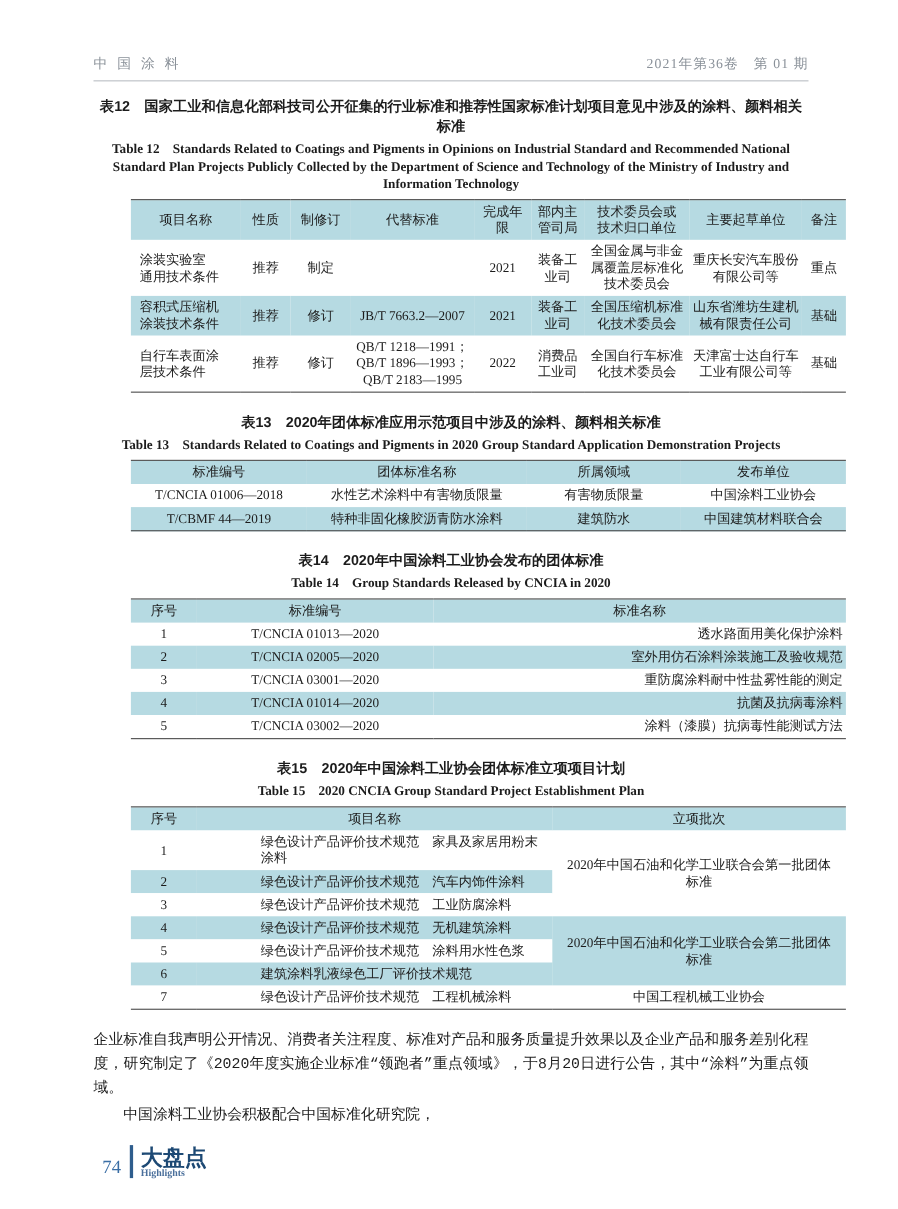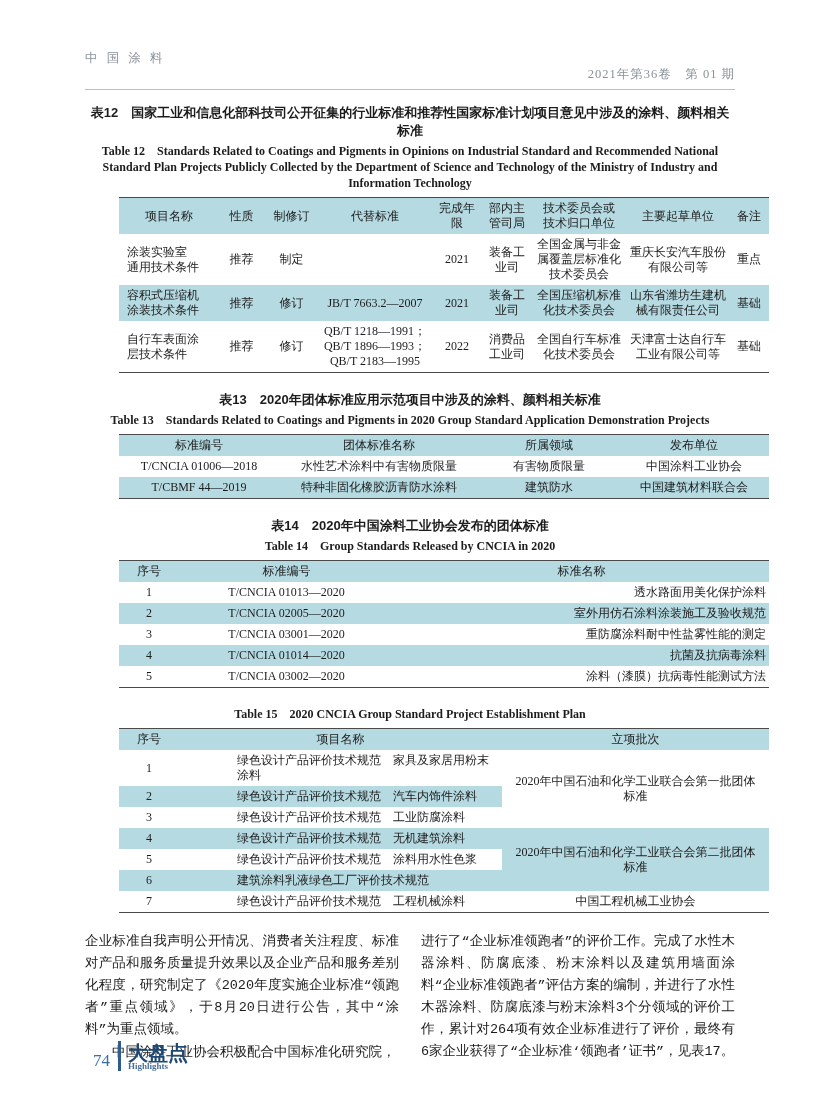--- a/index.html
+++ b/index.html
@@ -4,21 +4,21 @@
 <style>
   html,body{margin:0;padding:0;background:#ffffff;}
   .page{
     width:816px;height:1099px;position:relative;overflow:hidden;background:#fff;
     font-family:"Liberation Serif","DejaVu Serif",serif;color:#1c1c1c;
     box-sizing:border-box;padding:50px 81px 0 85px;
   }
   
   .runhead{display:flex;justify-content:space-between;align-items:flex-start;
     font-size:12.5px;color:#8a9199;letter-spacing:3px;padding-bottom:6px;}
-  .runhead .right{letter-spacing:1px;margin-top:16px;}
+  .runhead .right{letter-spacing:1px;}
   .runhead-rule{border-top:1px solid #b9bec3;margin-bottom:14px;}
 
   
   .cap-zh{font-family:"Liberation Sans","DejaVu Sans",sans-serif;font-weight:bold;
     font-size:13px;text-align:center;margin:4px 0 3px 0;}
   .cap-en{font-family:"Liberation Serif","DejaVu Serif",serif;font-weight:bold;
     font-size:12px;text-align:center;margin:0 0 6px 0;line-height:16px;}
 
   table{border-collapse:collapse;width:650px;font-size:12px;line-height:15px;
     border-top:1.5px solid #4a4a4a;border-bottom:1.5px solid #4a4a4a;margin-bottom:18px;margin-left:34px;}
@@ -210,20 +210,21 @@
         <td class="name">抗菌及抗病毒涂料</td>
       </tr>
       <tr>
         <td>5</td>
         <td class="code">T/CNCIA 03002—2020</td>
         <td class="name">涂料（漆膜）抗病毒性能测试方法</td>
       </tr>
     </tbody>
   </table>
 
+  <div class="cap-zh">表15　2020年中国涂料工业协会团体标准立项项目计划</div>
   <div class="cap-en">Table 15　2020 CNCIA Group Standard Project Establishment Plan</div>
   <table class="t15">
     <colgroup>
         <col style="width:60px">
         <col style="width:323px">
         <col style="width:267px">
       </colgroup>
     <thead>
       <tr>
         <th>序号</th>
@@ -265,23 +266,20 @@
         <td class="name white">绿色设计产品评价技术规范　工程机械涂料</td>
         <td class="white">中国工程机械工业协会</td>
       </tr>
     </tbody>
   </table>
 
   <div class="bodytext">
     <div class="col">
       <p class="p-plain">企业标准自我声明公开情况、消费者关注程度、标准对产品和服务质量提升效果以及企业产品和服务差别化程度，研究制定了《2020年度实施企业标准“领跑者”重点领域》，于8月20日进行公告，其中“涂料”为重点领域。</p>
       <p class="p-indent">中国涂料工业协会积极配合中国标准化研究院，</p>
-    </div>
-    <div class="col">
-      <p class="p-plain">进行了“企业标准领跑者”的评价工作。完成了水性木器涂料、防腐底漆、粉末涂料以及建筑用墙面涂料“企业标准领跑者”评估方案的编制，并进行了水性木器涂料、防腐底漆与粉末涂料3个分领域的评价工作，累计对264项有效企业标准进行了评价，最终有6家企业获得了“企业标准‘领跑者’证书”，见表17。</p>
     </div>
   </div>
 
   <div class="footer">
     <span class="pageno">74</span>
     <span class="footbar"></span>
     <span>
       <div class="sec-zh">大盘点</div>
       <div class="sec-en">Highlights</div>
     </span>

